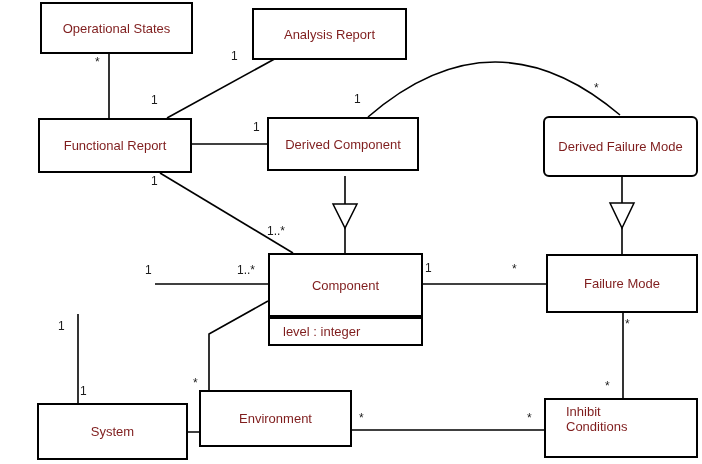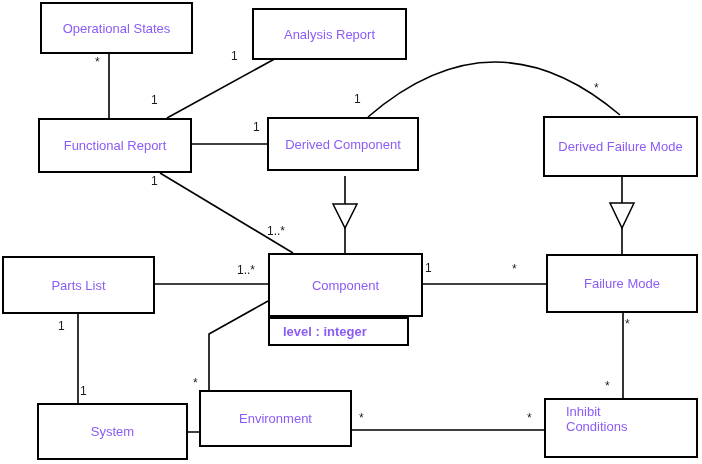--- a/index.html
+++ b/index.html
@@ -13,21 +13,21 @@
   #edges{position:absolute;left:0;top:0;width:702px;height:464px;}
   .class-box{position:absolute;}
   .compartment{
     box-sizing:border-box;
     border:2px solid #000000;
     background:#ffffff;
     display:flex;
     align-items:center;
     justify-content:center;
     font-size:13px;
-    color:#8b5cf6;
+    color:#7f1d1d;
     line-height:15px;
     white-space:pre;
   }
   .compartment.align-left{
     flex-direction:column;
     align-items:flex-start;
     justify-content:flex-start;
     padding:4px 0 0 20px;
   }
   .compartment.attr{
@@ -119,28 +119,25 @@
     <div class="class-box" style="left: 252px; top: 8px; width: 155px;">
       <div class="compartment" style="width: 155px; height: 52px;">Analysis Report</div>
     </div>
     <div class="class-box" style="left: 38px; top: 118px; width: 154px;">
       <div class="compartment" style="width: 154px; height: 55px;">Functional Report</div>
     </div>
     <div class="class-box" style="left: 267px; top: 117px; width: 152px;">
       <div class="compartment" style="width: 152px; height: 54px;">Derived Component</div>
     </div>
     <div class="class-box" style="left: 543px; top: 116px; width: 155px;">
-      <div class="compartment" style="width: 155px; height: 61px;">Derived Failure Mode</div>
-    </div>
-    <div class="class-box" style="left: 2px; top: 256px; width: 153px;">
-      <div class="compartment" style="width: 153px; height: 58px;">Parts List</div>
+      <div class="compartment" style="width: 155px; height: 61px; border-radius: 6px;">Derived Failure Mode</div>
     </div>
     <div class="class-box" style="left: 268px; top: 253px; width: 155px;">
       <div class="compartment" style="width: 155px; height: 64px;">Component</div>
-      <div class="compartment attr" style="width: 141px; height: 29px; font-weight: bold;">level : integer</div>
+      <div class="compartment attr" style="width: 155px; height: 29px;">level : integer</div>
     </div>
     <div class="class-box" style="left: 546px; top: 254px; width: 164px;">
       <div class="compartment" style="width: 152px; height: 59px;">Failure Mode</div>
     </div>
     <div class="class-box" style="left: 2px; top: 403px; width: 151px;">
       <div class="compartment" style="width: 151px; height: 57px; margin-left: 35px;">System</div>
     </div>
     <div class="class-box" style="left: 199px; top: 390px; width: 153px;">
       <div class="compartment" style="width: 153px; height: 57px;">Environment</div>
     </div>

